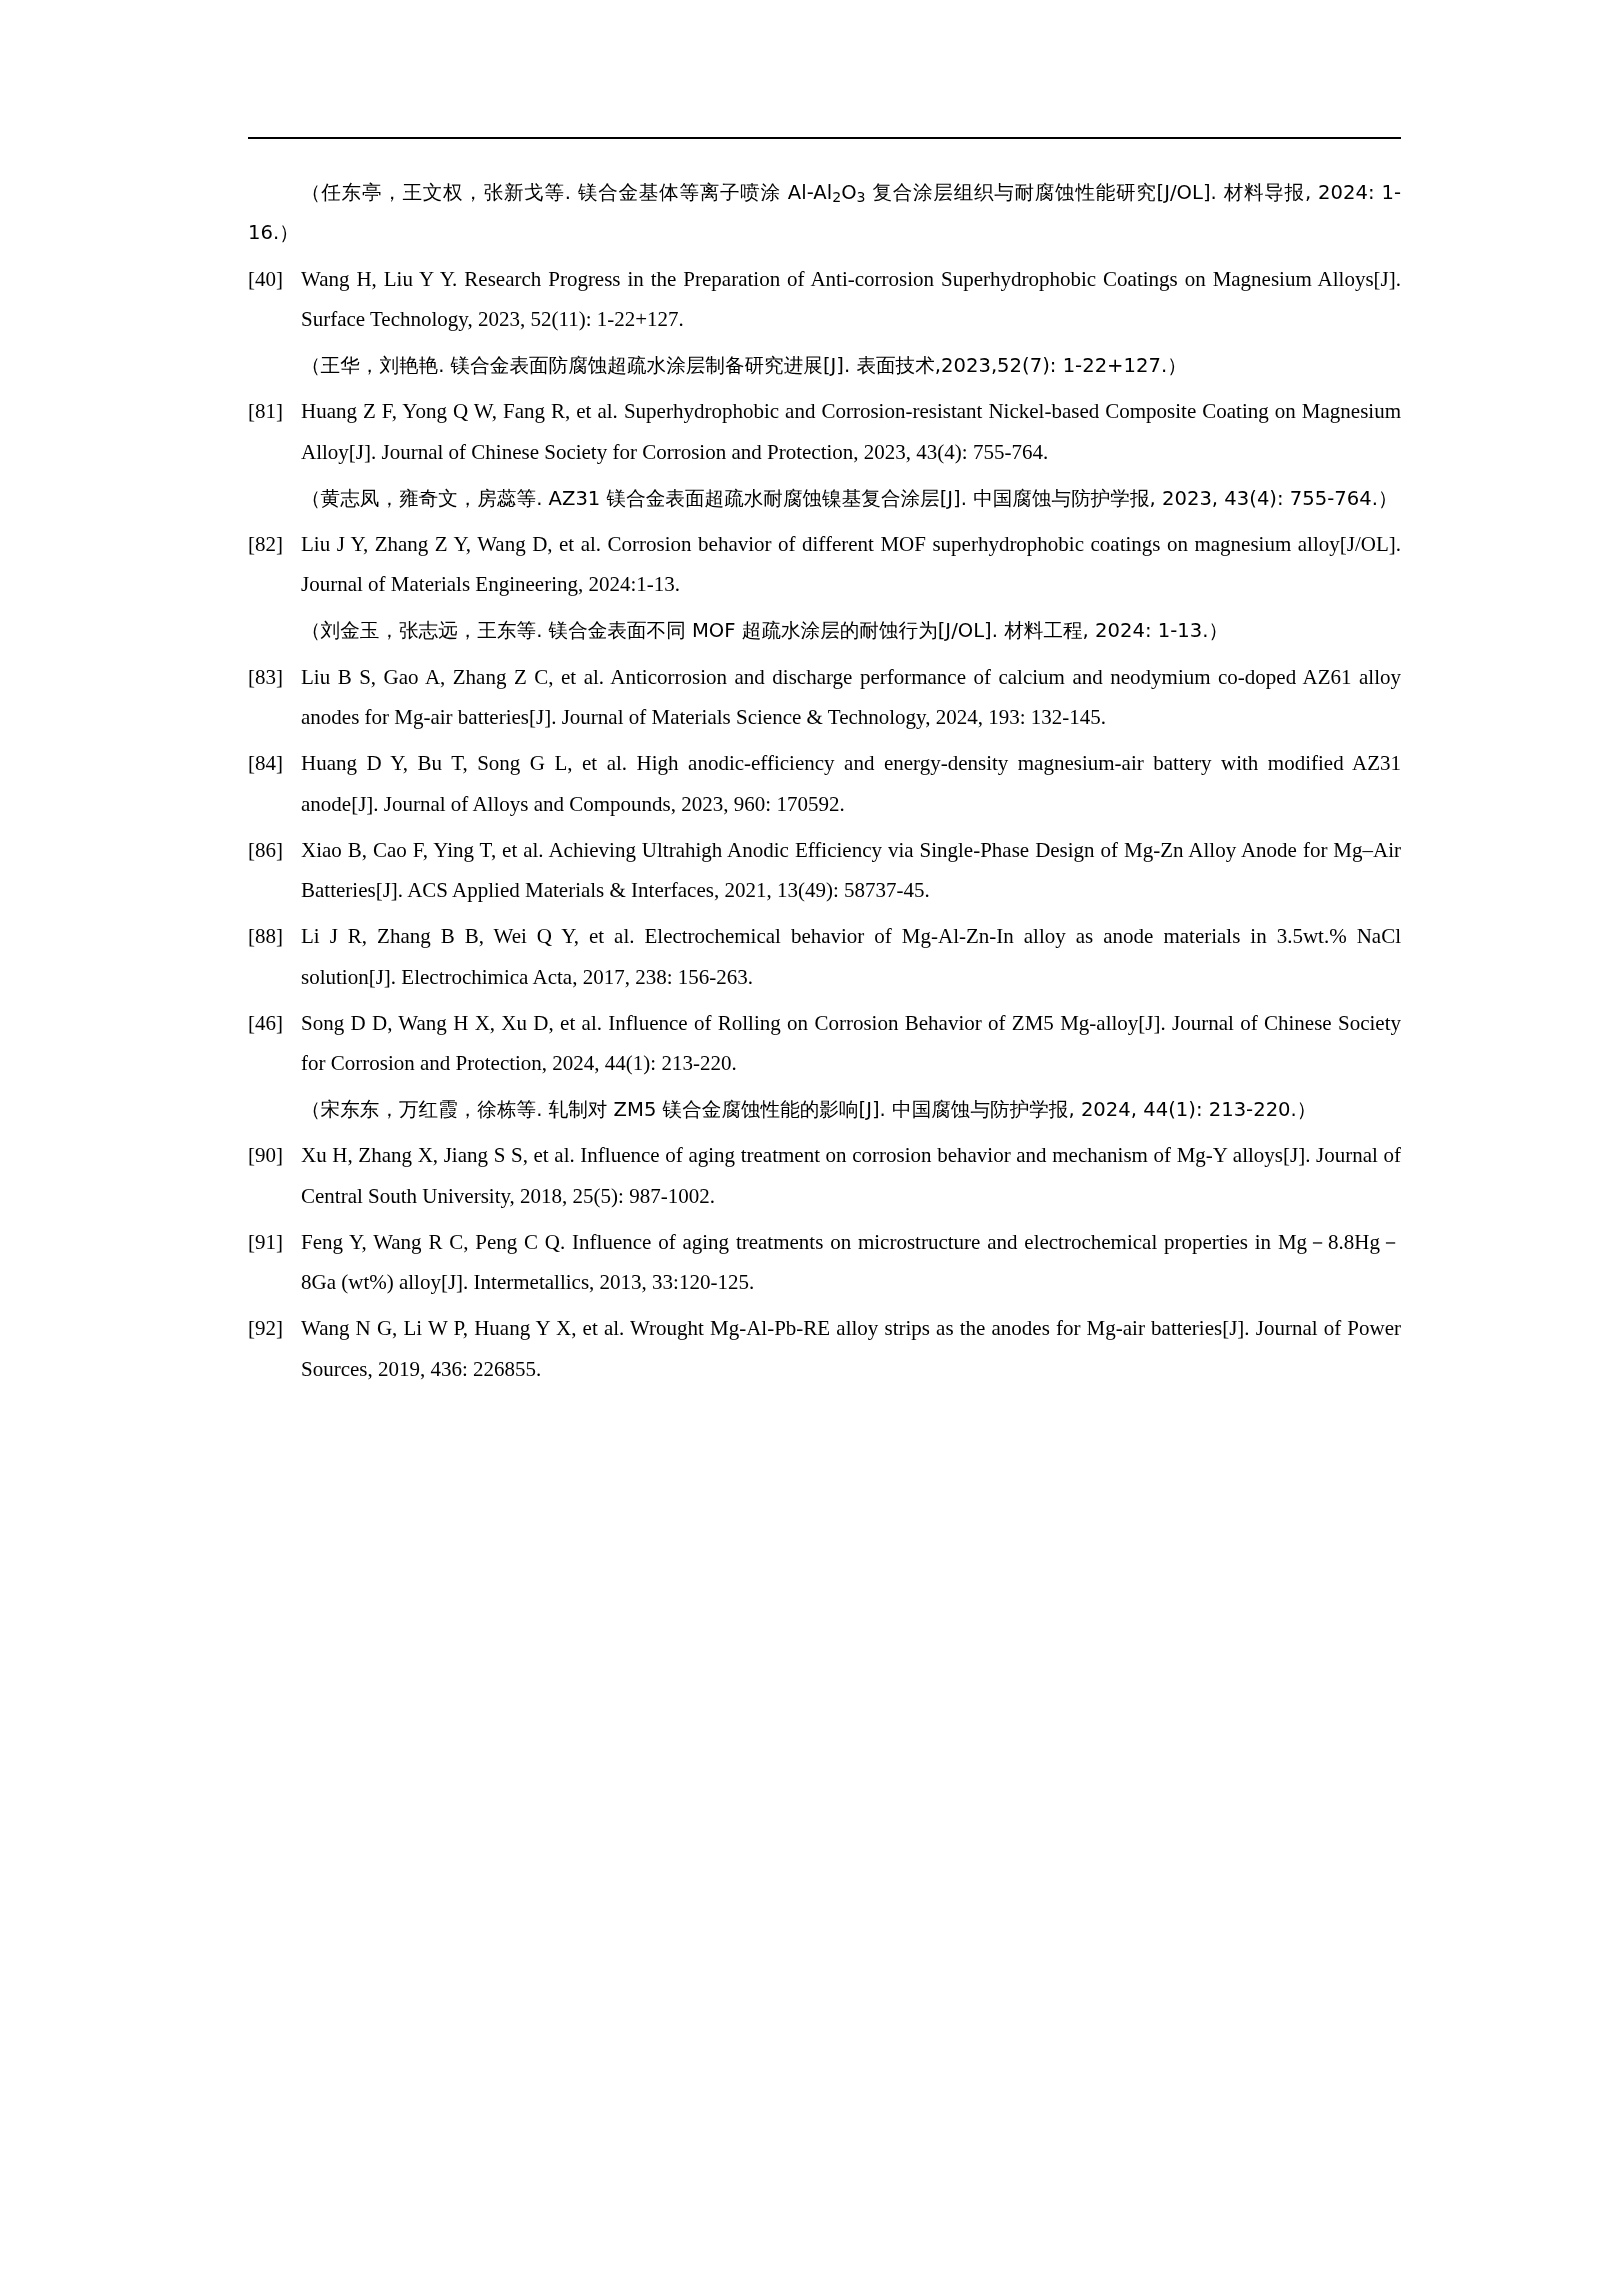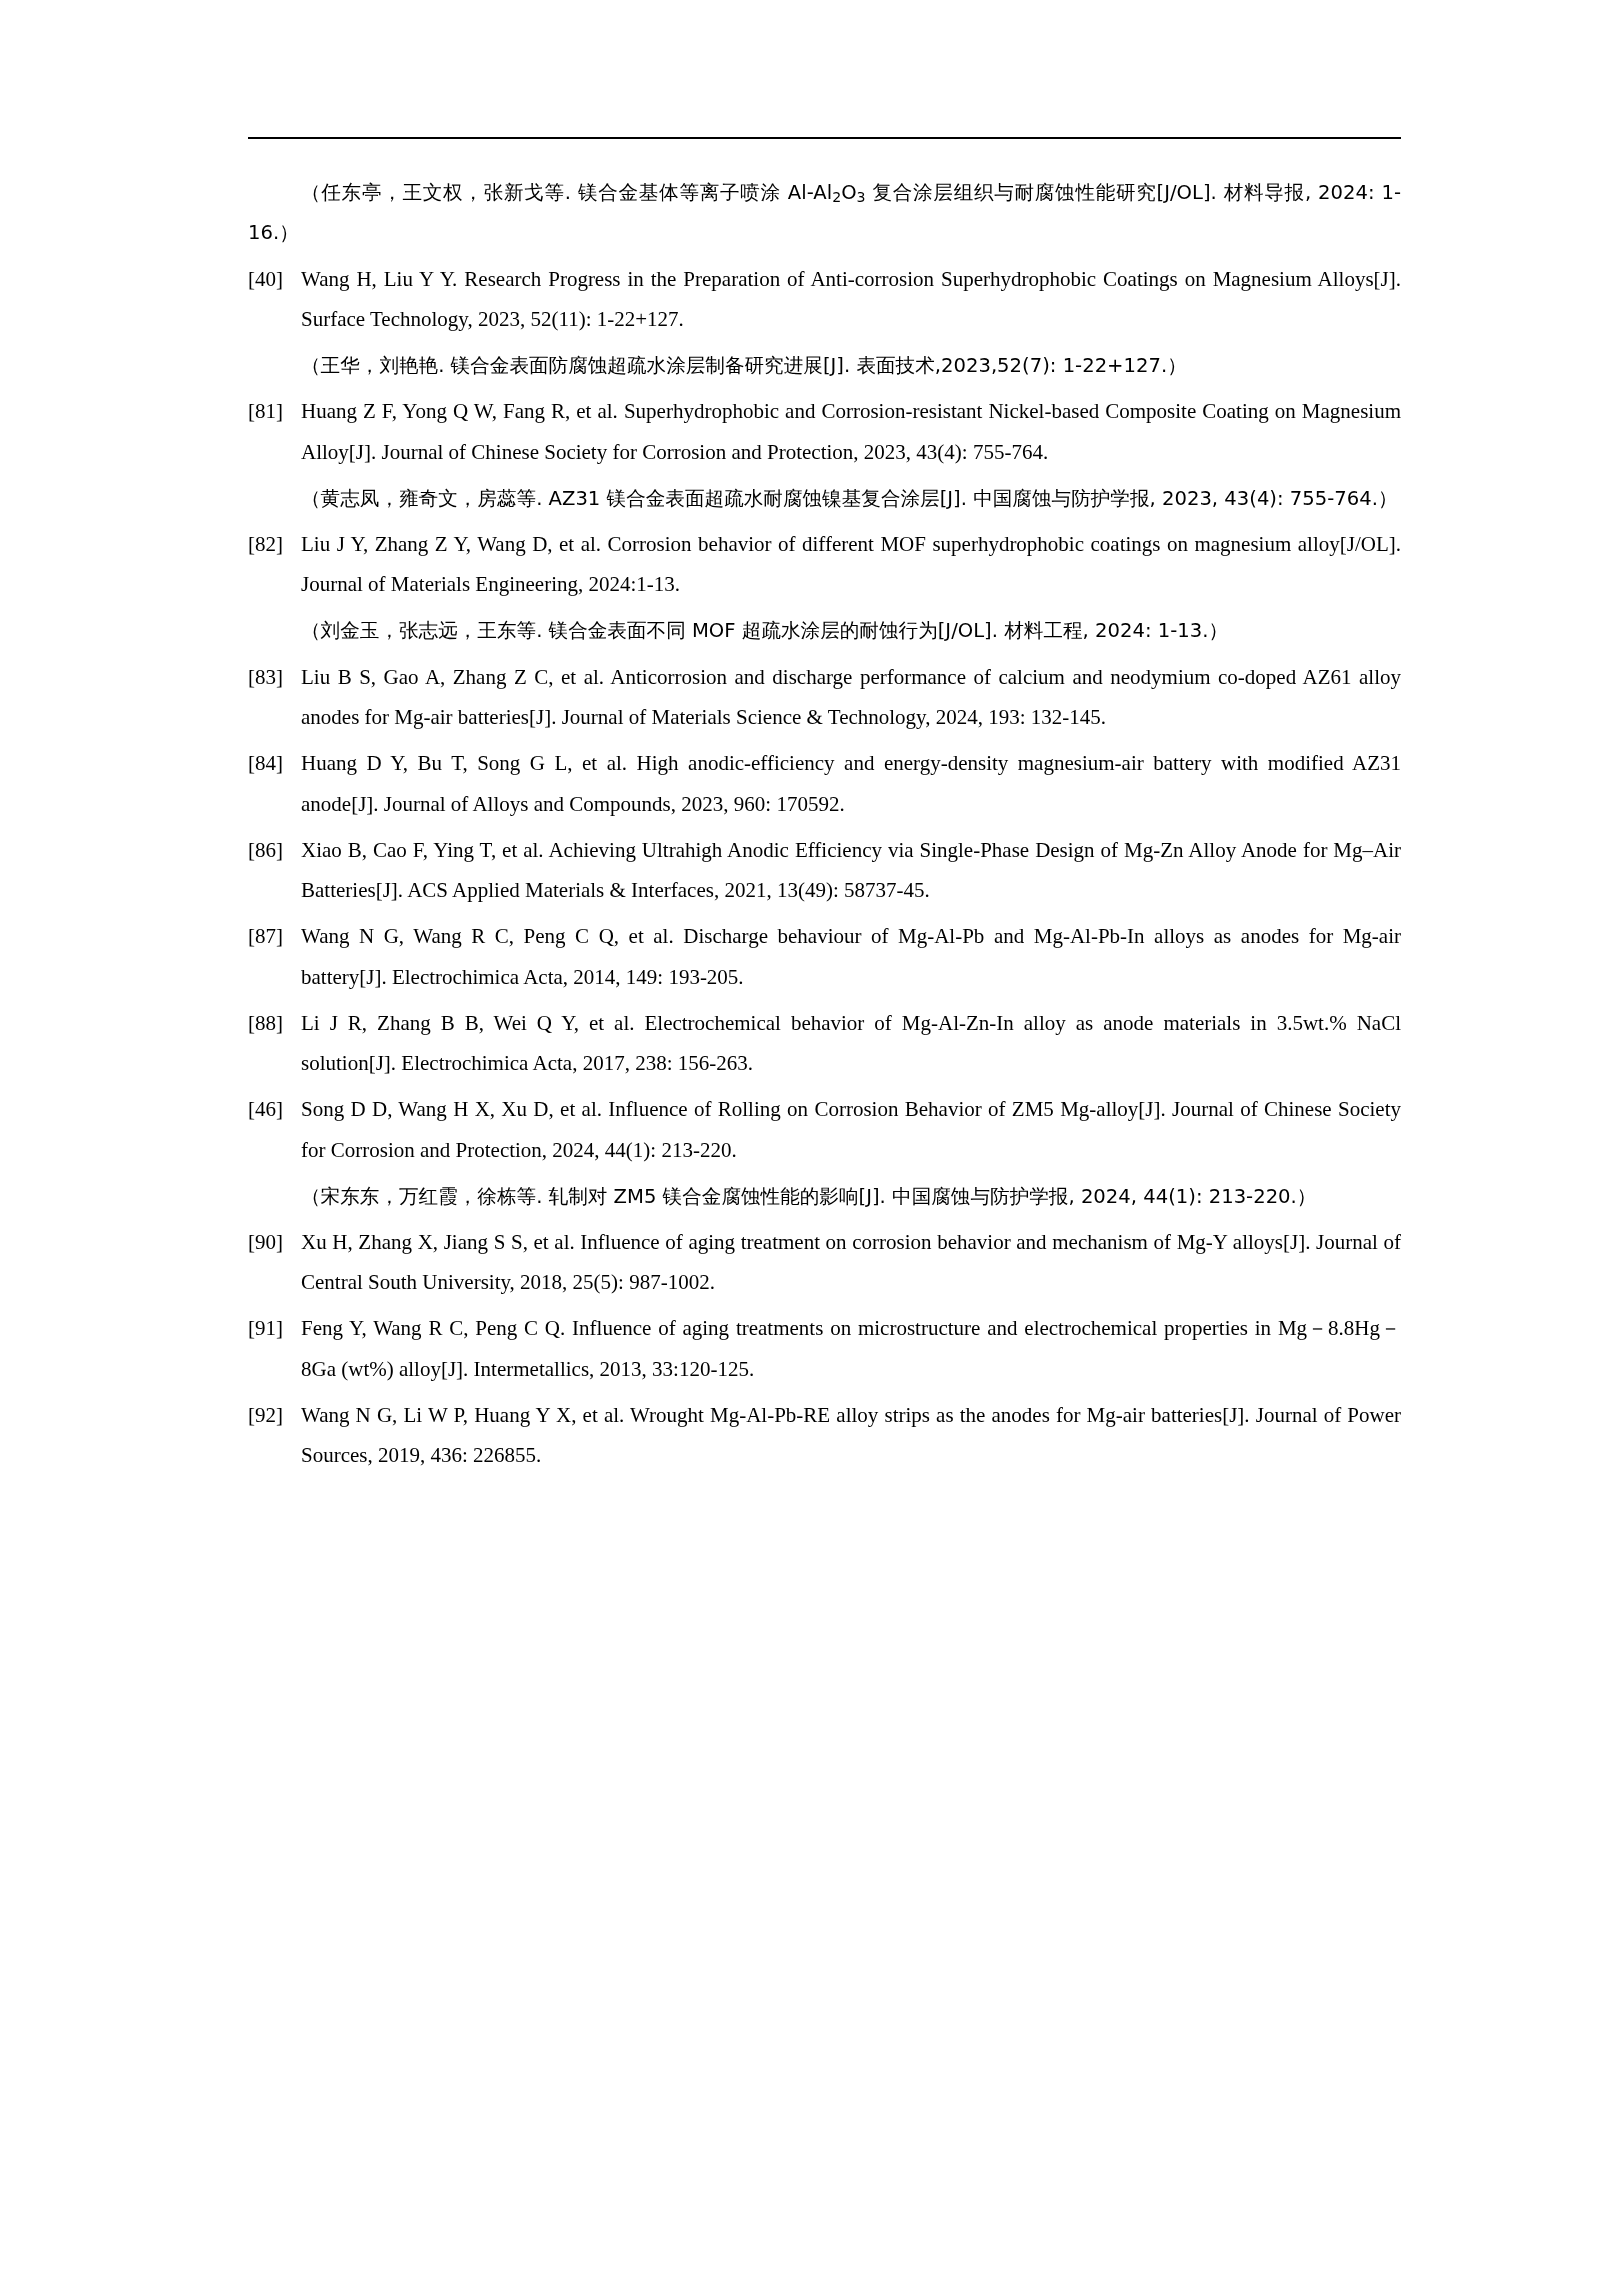--- a/index.html
+++ b/index.html
@@ -113,23 +113,20 @@
 
     <div class="entry en">
       <span class="marker">[84]</span><span>Huang D Y, Bu T, Song G L, et al. High anodic-efficiency and energy-density magnesium-air battery with modified AZ31 anode[J]. Journal of Alloys and Compounds, 2023, 960: 170592.</span>
     </div>
 
 
     <div class="entry en">
       <span class="marker">[86]</span><span>Xiao B, Cao F, Ying T, et al. Achieving Ultrahigh Anodic Efficiency via Single-Phase Design of Mg-Zn Alloy Anode for Mg–Air Batteries[J]. ACS Applied Materials &amp; Interfaces, 2021, 13(49): 58737-45.</span>
     </div>
 
-    <div class="entry en">
-      <span class="marker">[87]</span><span>Wang N G, Wang R C, Peng C Q, et al. Discharge behaviour of Mg-Al-Pb and Mg-Al-Pb-In alloys as anodes for Mg-air battery[J]. Electrochimica Acta, 2014, 149: 193-205.</span>
-    </div>
 
     <div class="entry en">
       <span class="marker">[88]</span><span>Li J R, Zhang B B, Wei Q Y, et al. Electrochemical behavior of Mg-Al-Zn-In alloy as anode materials in 3.5wt.% NaCl solution[J]. Electrochimica Acta, 2017, 238: 156-263.</span>
     </div>
 
     <div class="entry en">
       <span class="marker">[46]</span><span>Song D D, Wang H X, Xu D, et al. Influence of Rolling on Corrosion Behavior of ZM5 Mg-alloy[J]. Journal of Chinese Society for Corrosion and Protection, 2024, 44(1): 213-220.</span>
     </div>
 
     <div class="entry zh zh-flush">

